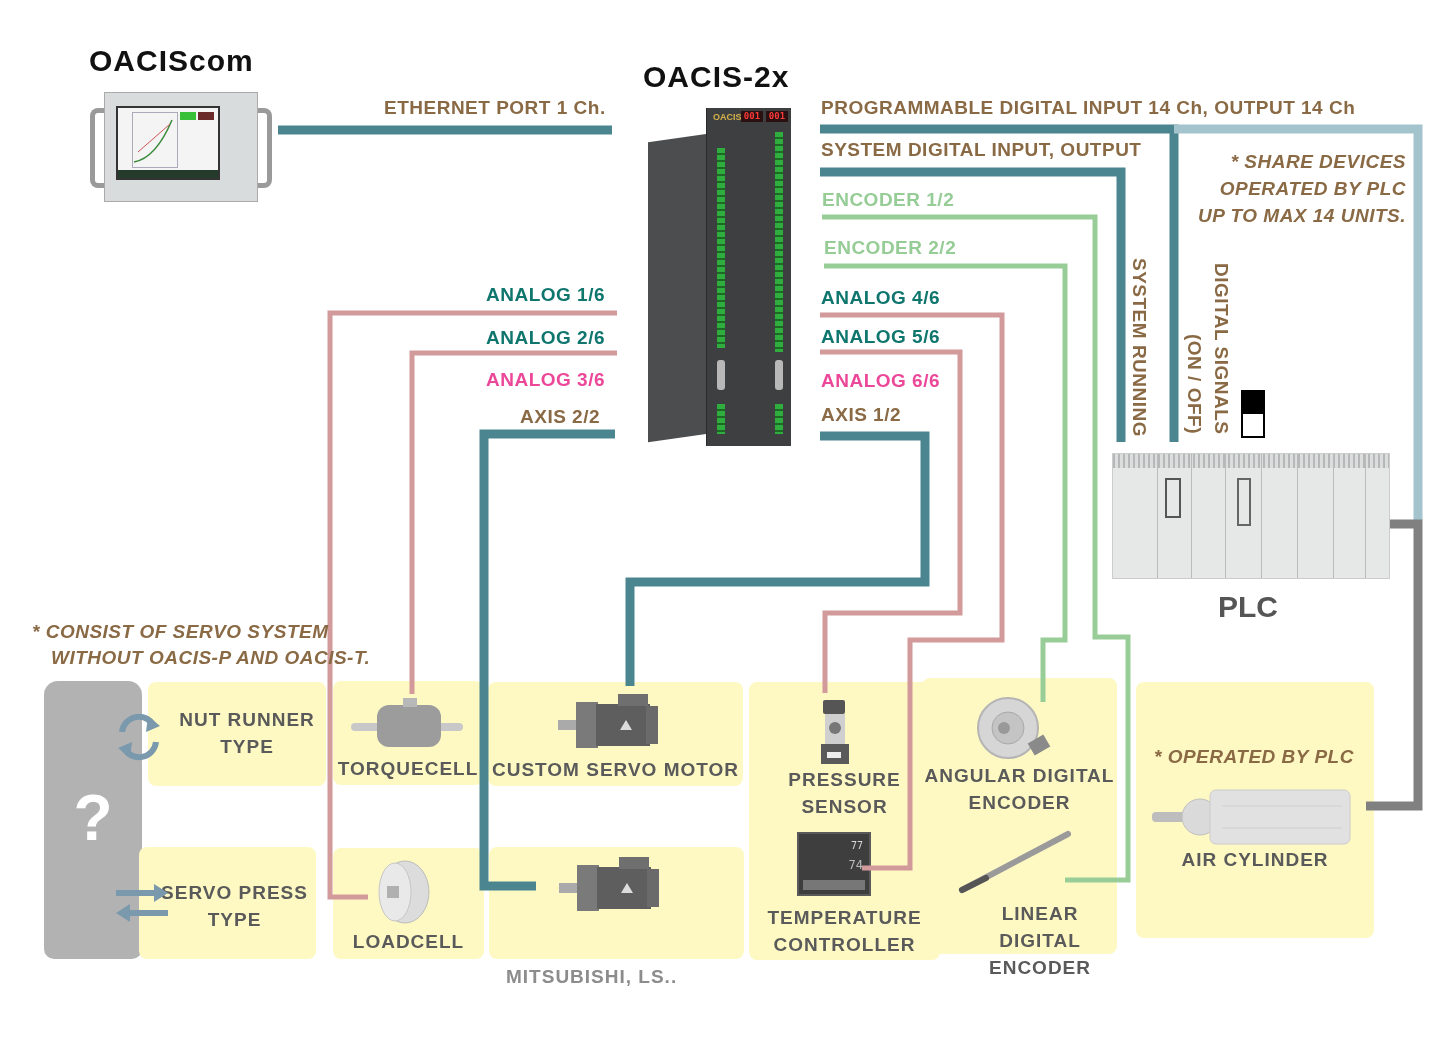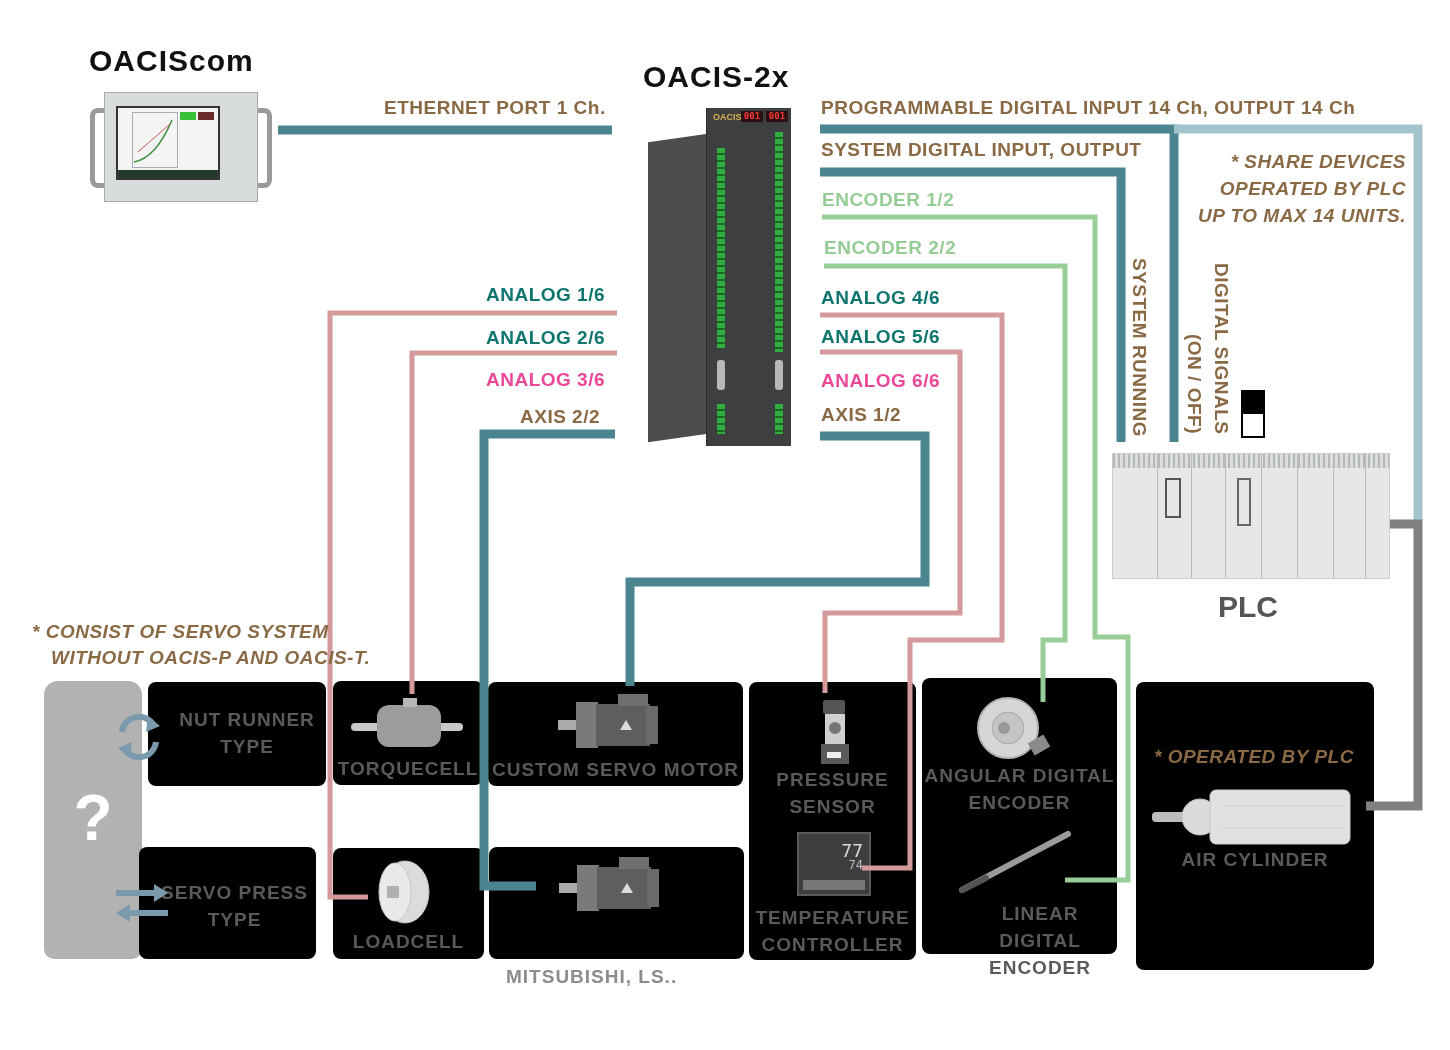--- a/index.html
+++ b/index.html
@@ -5,21 +5,21 @@
   html, body { margin:0; padding:0; background:#ffffff; }
   body { width:1450px; height:1050px; position:relative; overflow:hidden; font-family:"Liberation Sans", sans-serif; }
   .abs { position:absolute; }
   .title { font-weight:bold; font-size:30px; color:#111; letter-spacing:1px; }
   .lbl { font-weight:bold; font-size:19px; letter-spacing:0.5px; white-space:nowrap; }
   .brown { color:#8a6a45; }
   .pink { color:#0f766e; }
   .pinkfade { color:#ec4899; }
   .green { color:#96cc96; }
   .note { font-weight:bold; font-style:italic; font-size:19px; color:#8a6a45; letter-spacing:0.5px; }
-  .card { position:absolute; background:#000000; border-radius:8px; }
+  .card { position:absolute; background:#fef9c3; border-radius:8px; }
   .card-text { position:absolute; left:0; right:0; text-align:center; font-weight:bold; font-size:19px; color:#5a5a5a; letter-spacing:1px; line-height:27px; }
   svg.wires { position:absolute; left:0; top:0; }
   .vert { writing-mode: vertical-rl; font-weight:bold; font-size:19px; color:#8a6a45; letter-spacing:0.5px; white-space:nowrap; }
 </style>
 </head>
 <body>
 
 <div class="card" style="left:44px;top:681px;width:98px;height:278px;background:#b2b2b2;border-radius:14px 14px 10px 10px;">
   <div class="abs" style="left:0;right:0;top:100px;text-align:center;color:#fff;font-weight:bold;font-size:64px;">?</div>
 </div>
@@ -72,34 +72,34 @@
     <rect x="38" y="16" width="54" height="42" fill="#5e5e5e"></rect>
     <rect x="88" y="18" width="12" height="38" fill="#6a6a6a"></rect>
     <rect x="60" y="6" width="30" height="12" fill="#6f6f6f"></rect>
     <polygon points="62,42 68,32 74,42" fill="#dcdcdc"></polygon>
   </svg>
   <div class="abs" style="left:3px;top:62px;font-weight:bold;font-size:19px;color:#8c8c8c;letter-spacing:1px;line-height:27px;white-space:pre;">
     <div style="padding-left:14px;">MITSUBISHI, LS..</div>
   </div>
 </div>
 
-<div class="card" style="left:749px;top:682px;width:167px;height:278px;">
+<div class="card" style="left:749px;top:682px;width:167px;height:278px;padding-left:24px;">
   <svg class="abs" style="left:70px;top:18px;" width="34" height="66" viewBox="0 0 34 66">
     <rect x="4" y="0" width="22" height="14" rx="2" fill="#555"></rect>
     <rect x="6" y="14" width="20" height="30" fill="#cfcfcf"></rect>
     <circle cx="16" cy="28" r="6" fill="#777"></circle>
     <rect x="2" y="44" width="28" height="20" fill="#5a5a5a"></rect>
     <rect x="8" y="52" width="14" height="6" fill="#eee"></rect>
   </svg>
   <div class="card-text" style="top:84px;">
     <div>PRESSURE</div>
     <div>SENSOR</div>
   </div>
   <div class="abs" style="left:48px;top:150px;width:70px;height:60px;background:#3e3e3e;border:2px solid #5a5a5a;">
-    <div class="abs" style="right:6px;top:6px;color:#d9d9d9;font-family:'DejaVu Sans Mono',monospace;font-size:18px;">77</div>
+    <div class="abs" style="right:6px;top:6px;color:#d9d9d9;font-family:'DejaVu Sans Mono',monospace;font-size:10px;">77</div>
     <div class="abs" style="right:6px;top:24px;color:#bbb;font-family:'DejaVu Sans Mono',monospace;font-size:12px;">74</div>
     <div class="abs" style="left:4px;right:4px;bottom:4px;height:10px;background:#777;"></div>
   </div>
   <div class="card-text" style="top:222px;">
     <div>TEMPERATURE</div>
     <div>CONTROLLER</div>
   </div>
 </div>
 
 <div class="card" style="left:922px;top:678px;width:195px;height:276px;">
@@ -116,21 +116,21 @@
   <svg class="abs" style="left:34px;top:152px;" width="120" height="66" viewBox="0 0 120 66">
     <line x1="6" y1="60" x2="112" y2="4" stroke="#9a9a9a" stroke-width="6" stroke-linecap="round"></line>
     <line x1="6" y1="60" x2="30" y2="48" stroke="#555" stroke-width="6" stroke-linecap="round"></line>
   </svg>
   <div class="card-text" style="top:222px;padding-left:41px;">
     <div>LINEAR DIGITAL</div>
     <div>ENCODER</div>
   </div>
 </div>
 
-<div class="card" style="left:1136px;top:682px;width:238px;height:288px;">
+<div class="card" style="left:1136px;top:682px;width:238px;height:256px;">
   <div class="abs note" style="left:18px;top:64px;">* OPERATED BY PLC</div>
   <svg class="abs" style="left:16px;top:104px;" width="210" height="64" viewBox="0 0 210 64">
     <rect x="0" y="26" width="40" height="10" rx="4" fill="#bdbdbd"></rect>
     <circle cx="48" cy="31" r="18" fill="#dadada" stroke="#c0c0c0"></circle>
     <rect x="58" y="4" width="140" height="54" rx="6" fill="#e1e1e1" stroke="#cacaca"></rect>
     <line x1="70" y1="20" x2="190" y2="20" stroke="#cfcfcf"></line>
     <line x1="70" y1="42" x2="190" y2="42" stroke="#cfcfcf"></line>
   </svg>
   <div class="card-text" style="top:164px;">AIR CYLINDER</div>
 </div>

